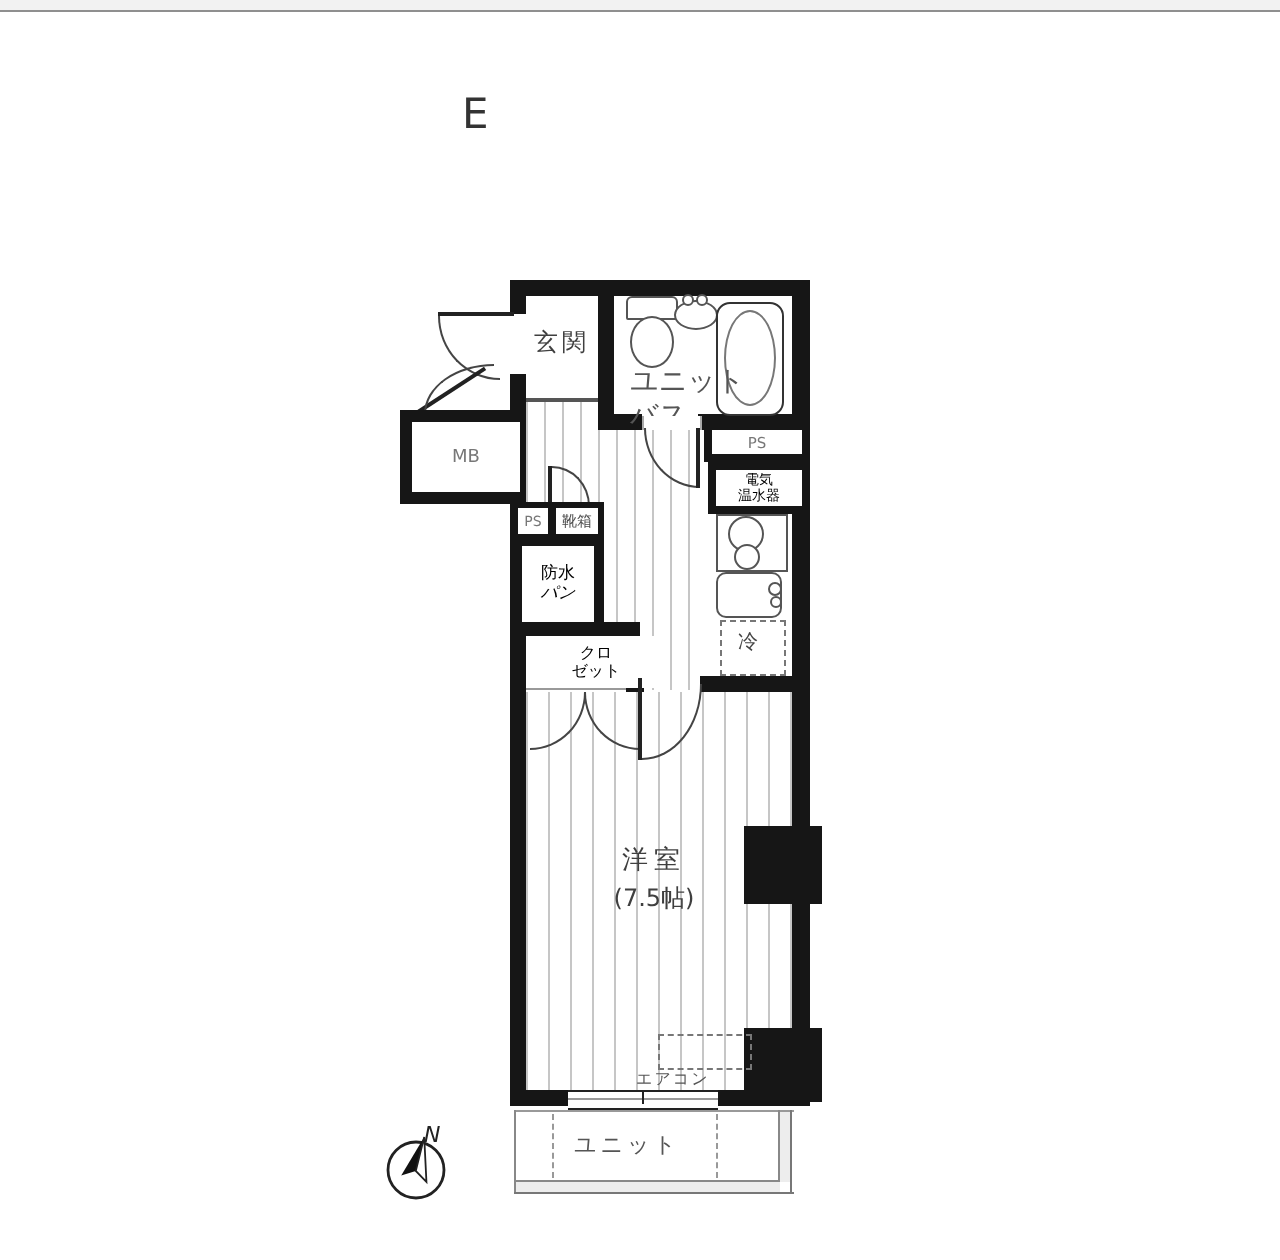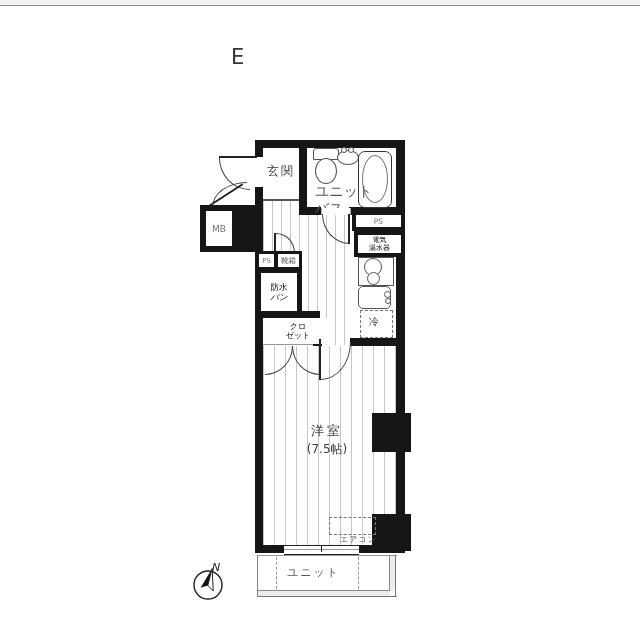--- a/index.html
+++ b/index.html
@@ -55,21 +55,21 @@
   <div class="fill" style="left:263px;top:148px;width:36px;height:51px;"></div>
   <div class="lbl" style="left:267px;top:164px;font-size:12px;letter-spacing:2px;color:#3f3f3f;">玄関</div>
   <div class="ln" style="left:263px;top:199px;width:36px;height:2px;background:#555;"></div>
 
   <div class="ln" style="left:219px;top:156px;width:38px;height:2px;background:#222;"></div>
   <div class="arc arc-bl" style="left:219px;top:158px;width:30px;height:31px;"></div>
   <div class="ln" style="left:209px;top:205px;width:40px;height:2px;background:#222;transform:rotate(-33deg);transform-origin:left center;"></div>
   <div class="arc arc-tl" style="left:212px;top:182px;width:34px;height:24px;"></div>
 
   <div class="boxb" style="left:200px;top:205px;width:58px;height:47px;"></div>
-  <div class="boxi" style="left:206px;top:211px;width:26px;height:35px;">
+  <div class="boxi" style="left:206px;top:211px;width:54px;height:35px;">
     <span class="gray" style="font-size:9px;">MB</span>
   </div>
 
   <div class="fill" style="left:307px;top:148px;width:89px;height:59px;"></div>
   <div class="fx" style="left:313px;top:148px;width:24px;height:10px;border-radius:3px 3px 1px 1px;"></div>
   <div class="fx" style="left:315px;top:158px;width:20px;height:24px;border-radius:50%;"></div>
   <div class="fx" style="left:337px;top:150px;width:20px;height:13px;border-radius:50%;"></div>
   <div class="fx" style="left:341px;top:147px;width:4px;height:4px;border-radius:50%;"></div>
   <div class="fx" style="left:348px;top:147px;width:4px;height:4px;border-radius:50%;"></div>
   <div class="fx" style="left:358px;top:151px;width:32px;height:55px;border-radius:7px;border-width:1.5px;border-color:#333;"></div>
@@ -126,21 +126,21 @@
   <div class="arc arc-br" style="left:265px;top:346px;width:27px;height:28px;"></div>
   <div class="arc arc-bl" style="left:292px;top:346px;width:27px;height:28px;"></div>
 
   <div class="ln" style="left:319px;top:339px;width:2px;height:41px;background:#222;"></div>
   <div class="arc arc-br" style="left:321px;top:342px;width:29px;height:37px;"></div>
 
   <div class="lbl" style="left:306px;top:423px;width:42px;text-align:center;font-size:13px;letter-spacing:3px;color:#3f3f3f;">洋室</div>
   <div class="lbl" style="left:298px;top:442px;width:58px;text-align:center;font-size:12px;color:#3f3f3f;">(7.5帖)</div>
 
   <div class="dash" style="left:329px;top:517px;width:45px;height:16px;"></div>
-  <div class="lbl" style="left:340px;top:535px;font-size:8px;letter-spacing:1px;color:#555;">エアコン</div>
+  <div class="lbl" style="left:318px;top:535px;font-size:8px;letter-spacing:1px;color:#555;">エアコン</div>
 
   <div class="fill" style="left:284px;top:545px;width:75px;height:8px;border-top:1.5px solid #222;border-bottom:1.5px solid #222;"></div>
   <div class="ln" style="left:284px;top:549px;width:75px;height:1px;background:#999;"></div>
   <div class="ln" style="left:321px;top:546px;width:1px;height:6px;background:#222;"></div>
 
   <div class="ln" style="left:257px;top:555px;width:140px;height:1px;background:#999;"></div>
   <div class="ln" style="left:257px;top:555px;width:1px;height:42px;background:#888;"></div>
   <div class="ln" style="left:258px;top:591px;width:132px;height:5px;background:#ededed;"></div>
   <div class="ln" style="left:257px;top:590px;width:133px;height:1px;background:#888;"></div>
   <div class="ln" style="left:257px;top:596px;width:140px;height:1px;background:#777;"></div>

